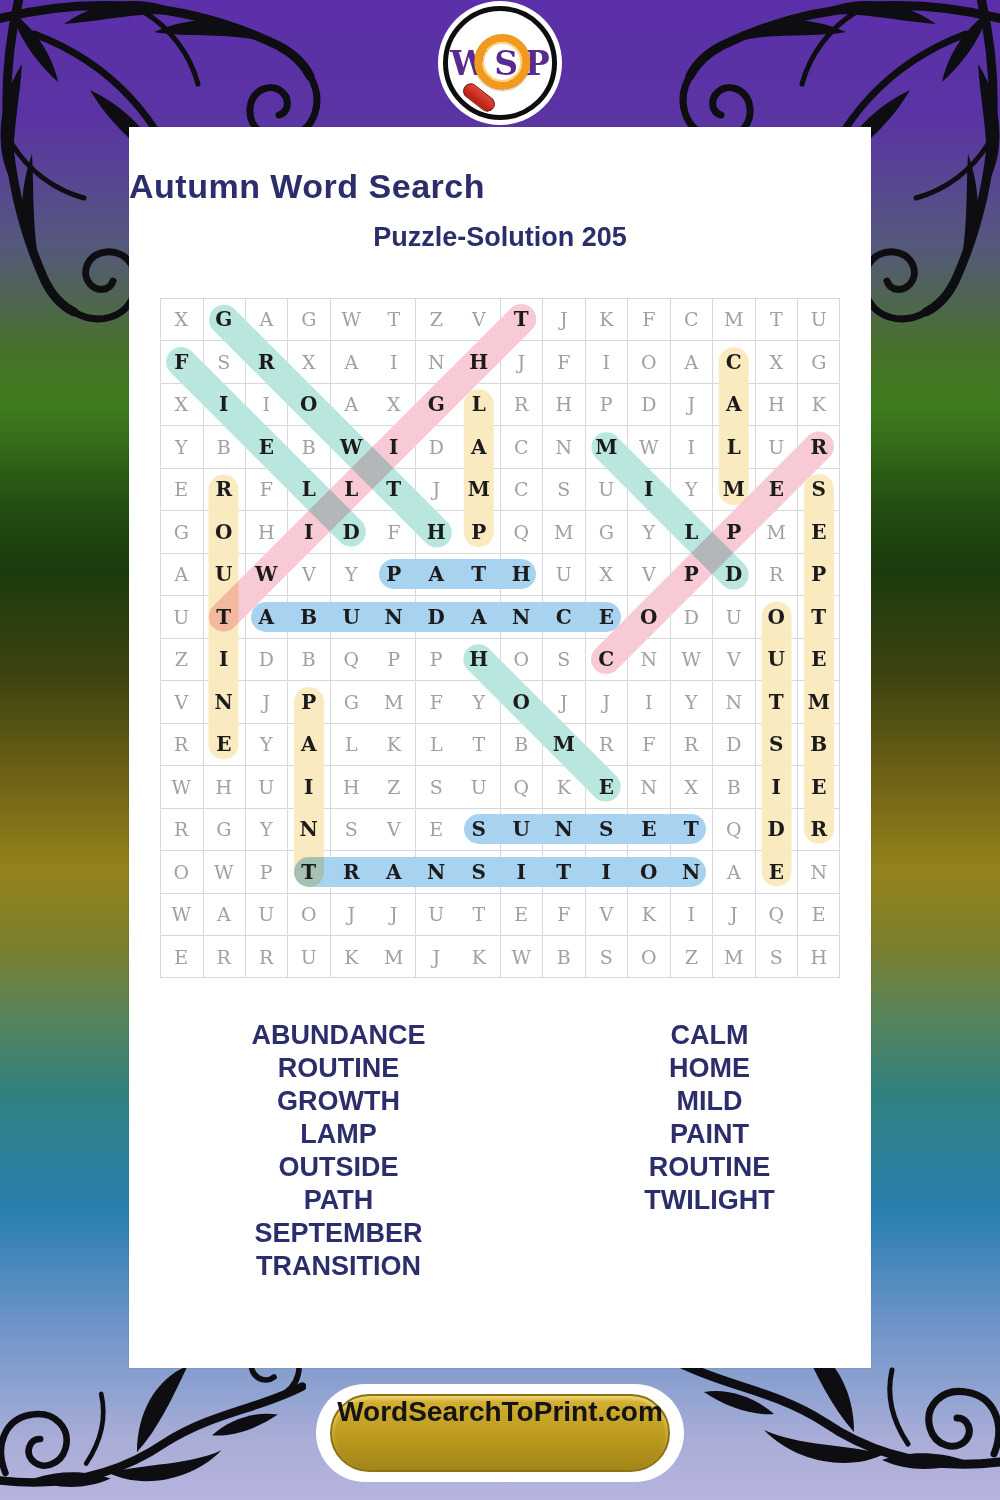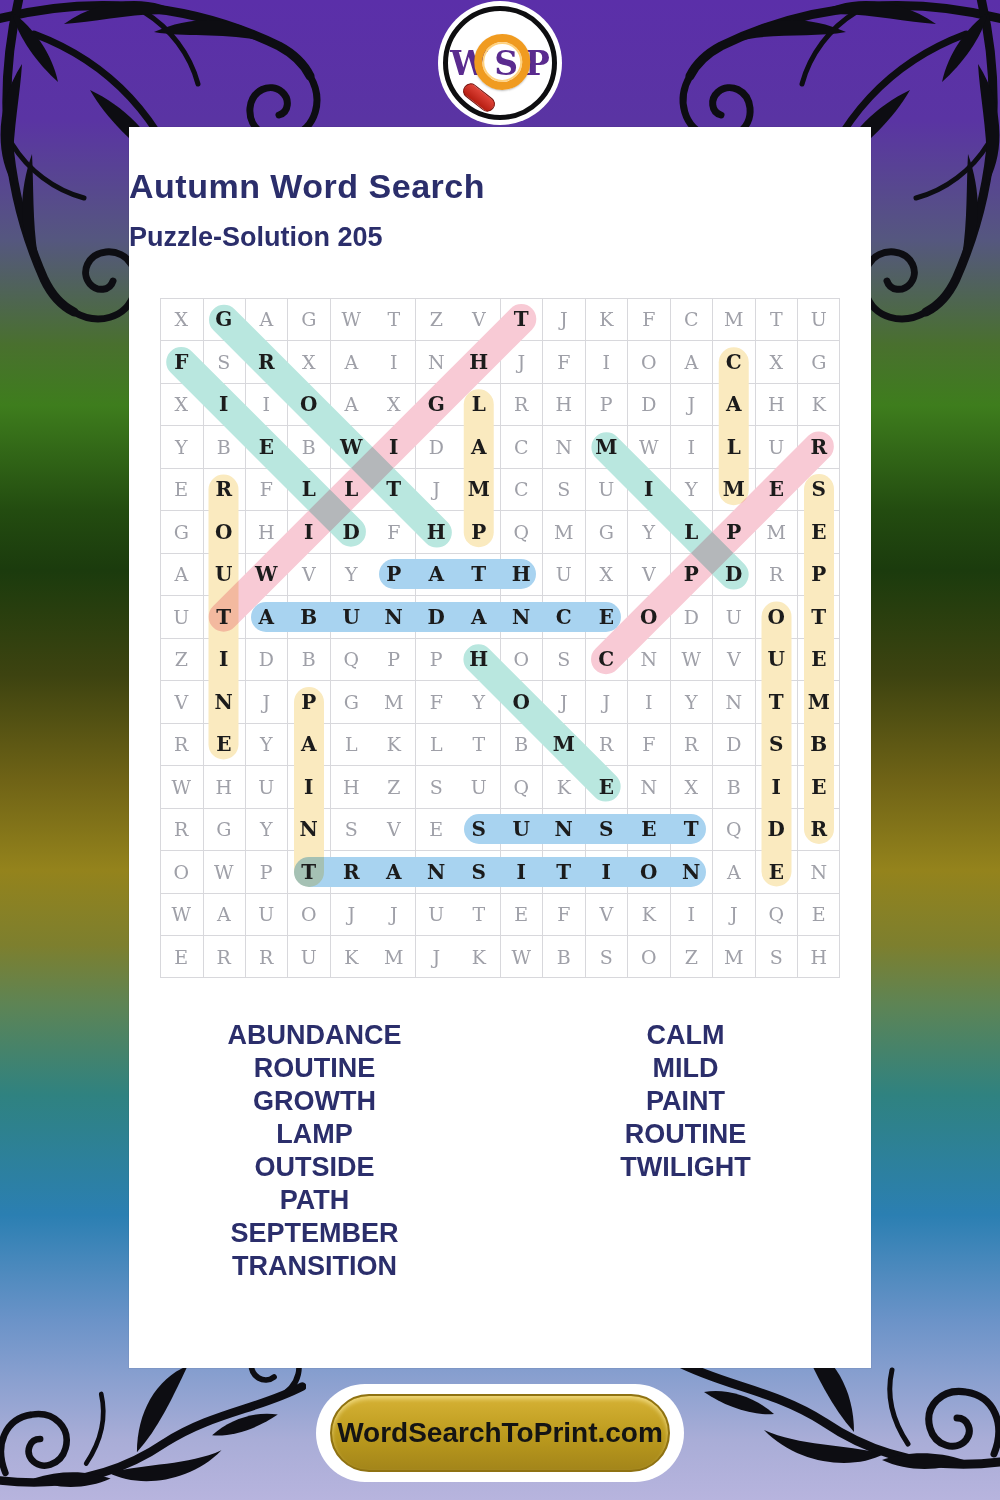--- a/index.html
+++ b/index.html
@@ -15,40 +15,40 @@
   .fl-tl{left:-6px;top:-6px;}
   .fl-tr{right:-6px;top:-6px;transform:scaleX(-1);}
   .fl-bl{left:-4px;bottom:-4px;}
   .fl-br{right:-4px;bottom:-4px;transform:scaleX(-1);}
 
   .card{position:absolute;left:129px;top:127px;width:742px;height:1241px;
         background:#ffffff;z-index:2;box-shadow:0 0 0 1px rgba(0,0,0,.04);}
 
   .title{margin:40px 0 0 0;font-size:34px;font-weight:bold;
          color:#2b2e6b;letter-spacing:.5px;}
-  .subtitle{margin:16px 0 0 0;font-size:27px;font-weight:bold;
+  .subtitle{margin:16px 0 0 0;text-align:center;font-size:27px;font-weight:bold;
             color:#2b2e6b;}
 
   .grid-wrap{position:absolute;left:31px;top:171px;width:680px;height:680px;
              background:#ffffff;}
   .lattice{position:absolute;inset:0;border:1px solid #d8d8dc;box-sizing:border-box;
     background-image:
       repeating-linear-gradient(to right, transparent 0 41.5px, #d8d8dc 41.5px 42.5px),
       repeating-linear-gradient(to bottom, transparent 0 41.5px, #d8d8dc 41.5px 42.5px);
     z-index:0;}
   .bands{position:absolute;inset:0;z-index:1;}
   .band{position:absolute;border-radius:15px;mix-blend-mode:multiply;}
   .letters{position:absolute;inset:0;z-index:2;display:grid;
            grid-template-columns:repeat(16,42.5px);grid-auto-rows:42.5px;}
   .cell{display:flex;align-items:center;justify-content:center;
         font-family:"DejaVu Serif","Liberation Serif",serif;
         font-size:19px;color:#9fa0a8;}
   .cell.hit{color:#1b1b1b;font-weight:bold;font-size:20px;}
 
-  .words{position:absolute;left:0;top:892px;width:742px;display:flex;}
+  .words{position:absolute;left:0;top:892px;width:742px;display:flex;padding-left:24px;}
   .wcol{width:371px;text-align:center;}
   .wcol div{font-size:27px;font-weight:bold;color:#2b2e6b;line-height:33px;}
 
   .logo{position:absolute;left:443px;top:6px;width:114px;height:114px;z-index:3;
         background:#fff;border:5px solid #0e0e10;border-radius:50%;
         box-shadow:0 0 0 5px #ffffff;box-sizing:border-box;
         display:flex;align-items:center;justify-content:center;gap:7px;}
   .logo span{font-family:"DejaVu Serif","Liberation Serif",serif;font-weight:bold;
              font-size:33px;color:#5a2b8f;}
   .ring{position:absolute;left:50%;top:50%;width:40px;height:40px;border-radius:50%;
@@ -57,21 +57,21 @@
   .handle{position:absolute;left:13px;top:79px;width:34px;height:13px;border-radius:7px;
           background:linear-gradient(180deg,#e0453a,#b51c10);border:1px solid #7d120c;
           transform:rotate(38deg);}
 
   .pill-outer{position:absolute;left:316px;top:1384px;width:368px;height:98px;
               border-radius:49px;background:#ffffff;z-index:3;}
   .pill-gold{position:absolute;left:14px;top:10px;width:340px;height:78px;border-radius:39px;
              background:linear-gradient(180deg,#d6b235 0%,#bb9a1d 55%,#a3851a 100%);
              border:2px solid #8f7212;box-sizing:border-box;
              box-shadow:inset 0 3px 4px rgba(255,240,170,.6);
-             display:flex;align-items:center;justify-content:center;}
+             display:flex;justify-content:center;}
   .pill-gold div{font-size:28px;font-weight:bold;color:#141414;}
 </style>
 </head>
 <body>
 
 <div class="bg"></div>
 
 <svg class="flourish fl-tl" width="400" height="420" viewBox="0 0 400 420" fill="#0d0d12" stroke="#0d0d12">
   <g stroke-linecap="round" fill="none" stroke-width="9">
     <path d="M0,26 C90,2 190,6 285,52 C300,60 310,70 316,82"></path>
@@ -446,20 +446,21 @@
         <div>ROUTINE</div>
         <div>GROWTH</div>
         <div>LAMP</div>
         <div>OUTSIDE</div>
         <div>PATH</div>
         <div>SEPTEMBER</div>
         <div>TRANSITION</div>
       </div>
     <div class="wcol" id="wcol-right">
         <div>CALM</div>
+        <div>HOME</div>
         <div>MILD</div>
         <div>PAINT</div>
         <div>ROUTINE</div>
         <div>TWILIGHT</div>
       </div>
   </div>
 </div>
 
 <div class="pill-outer">
   <div class="pill-gold">

